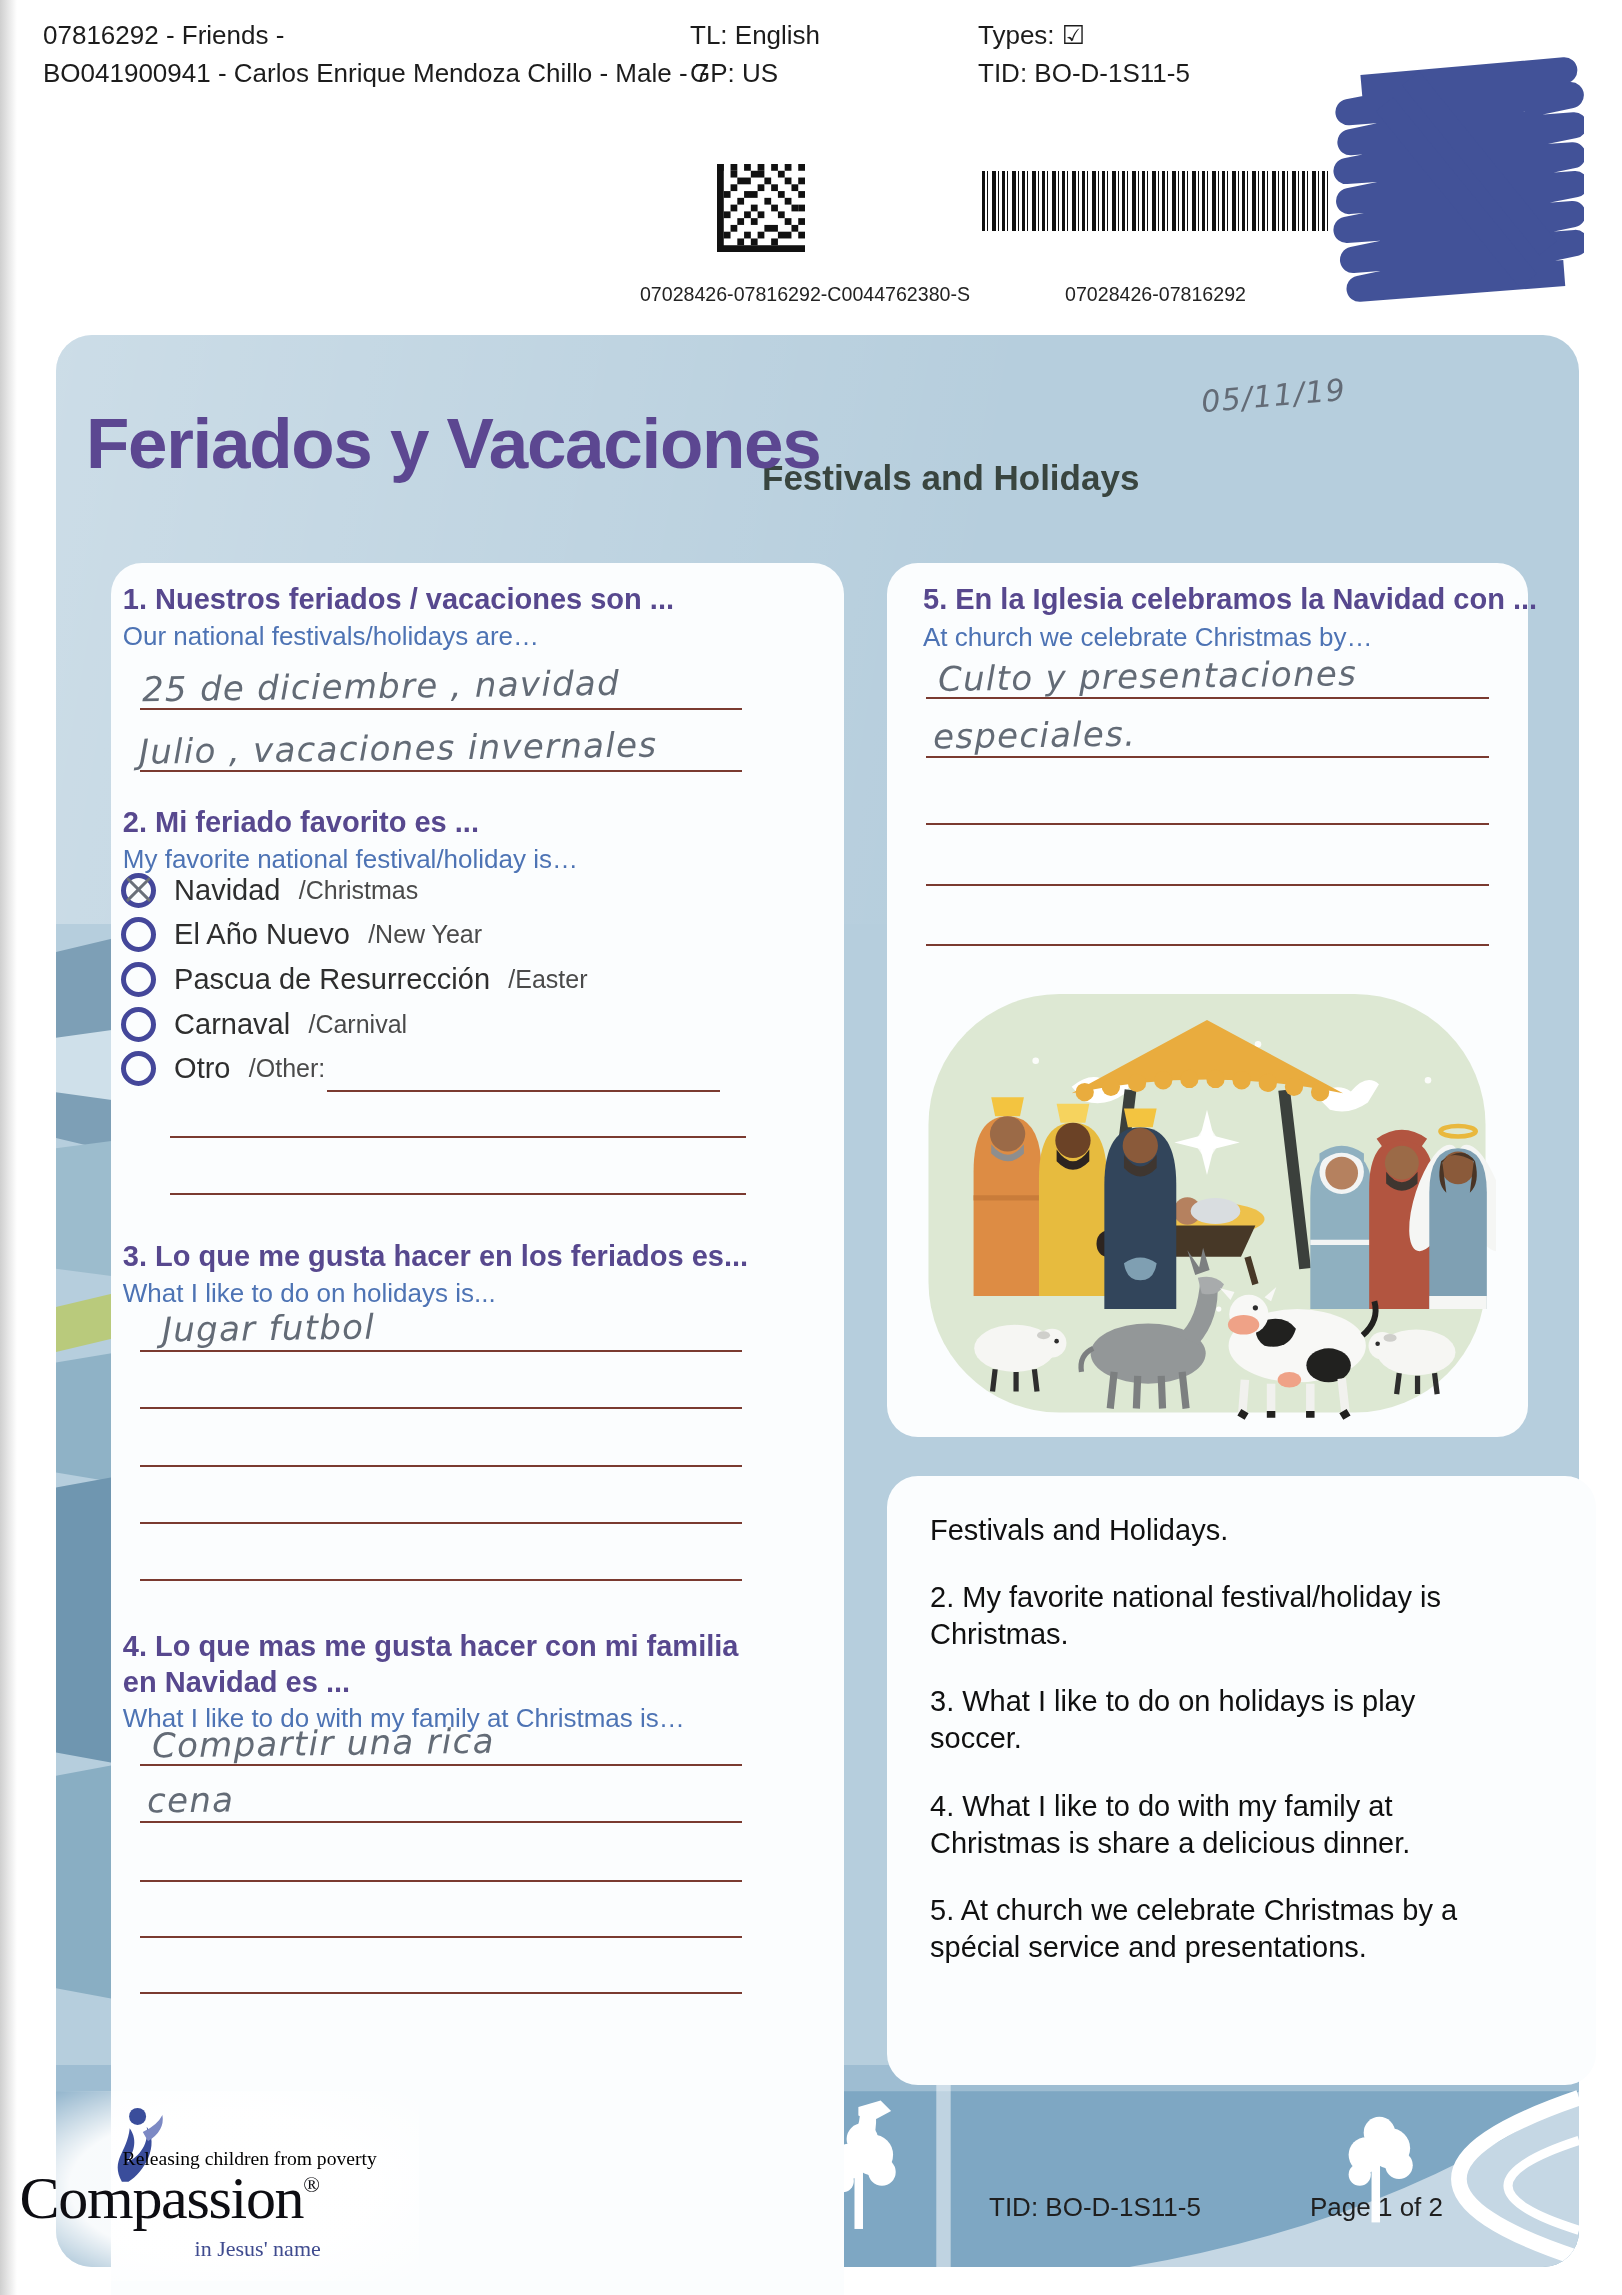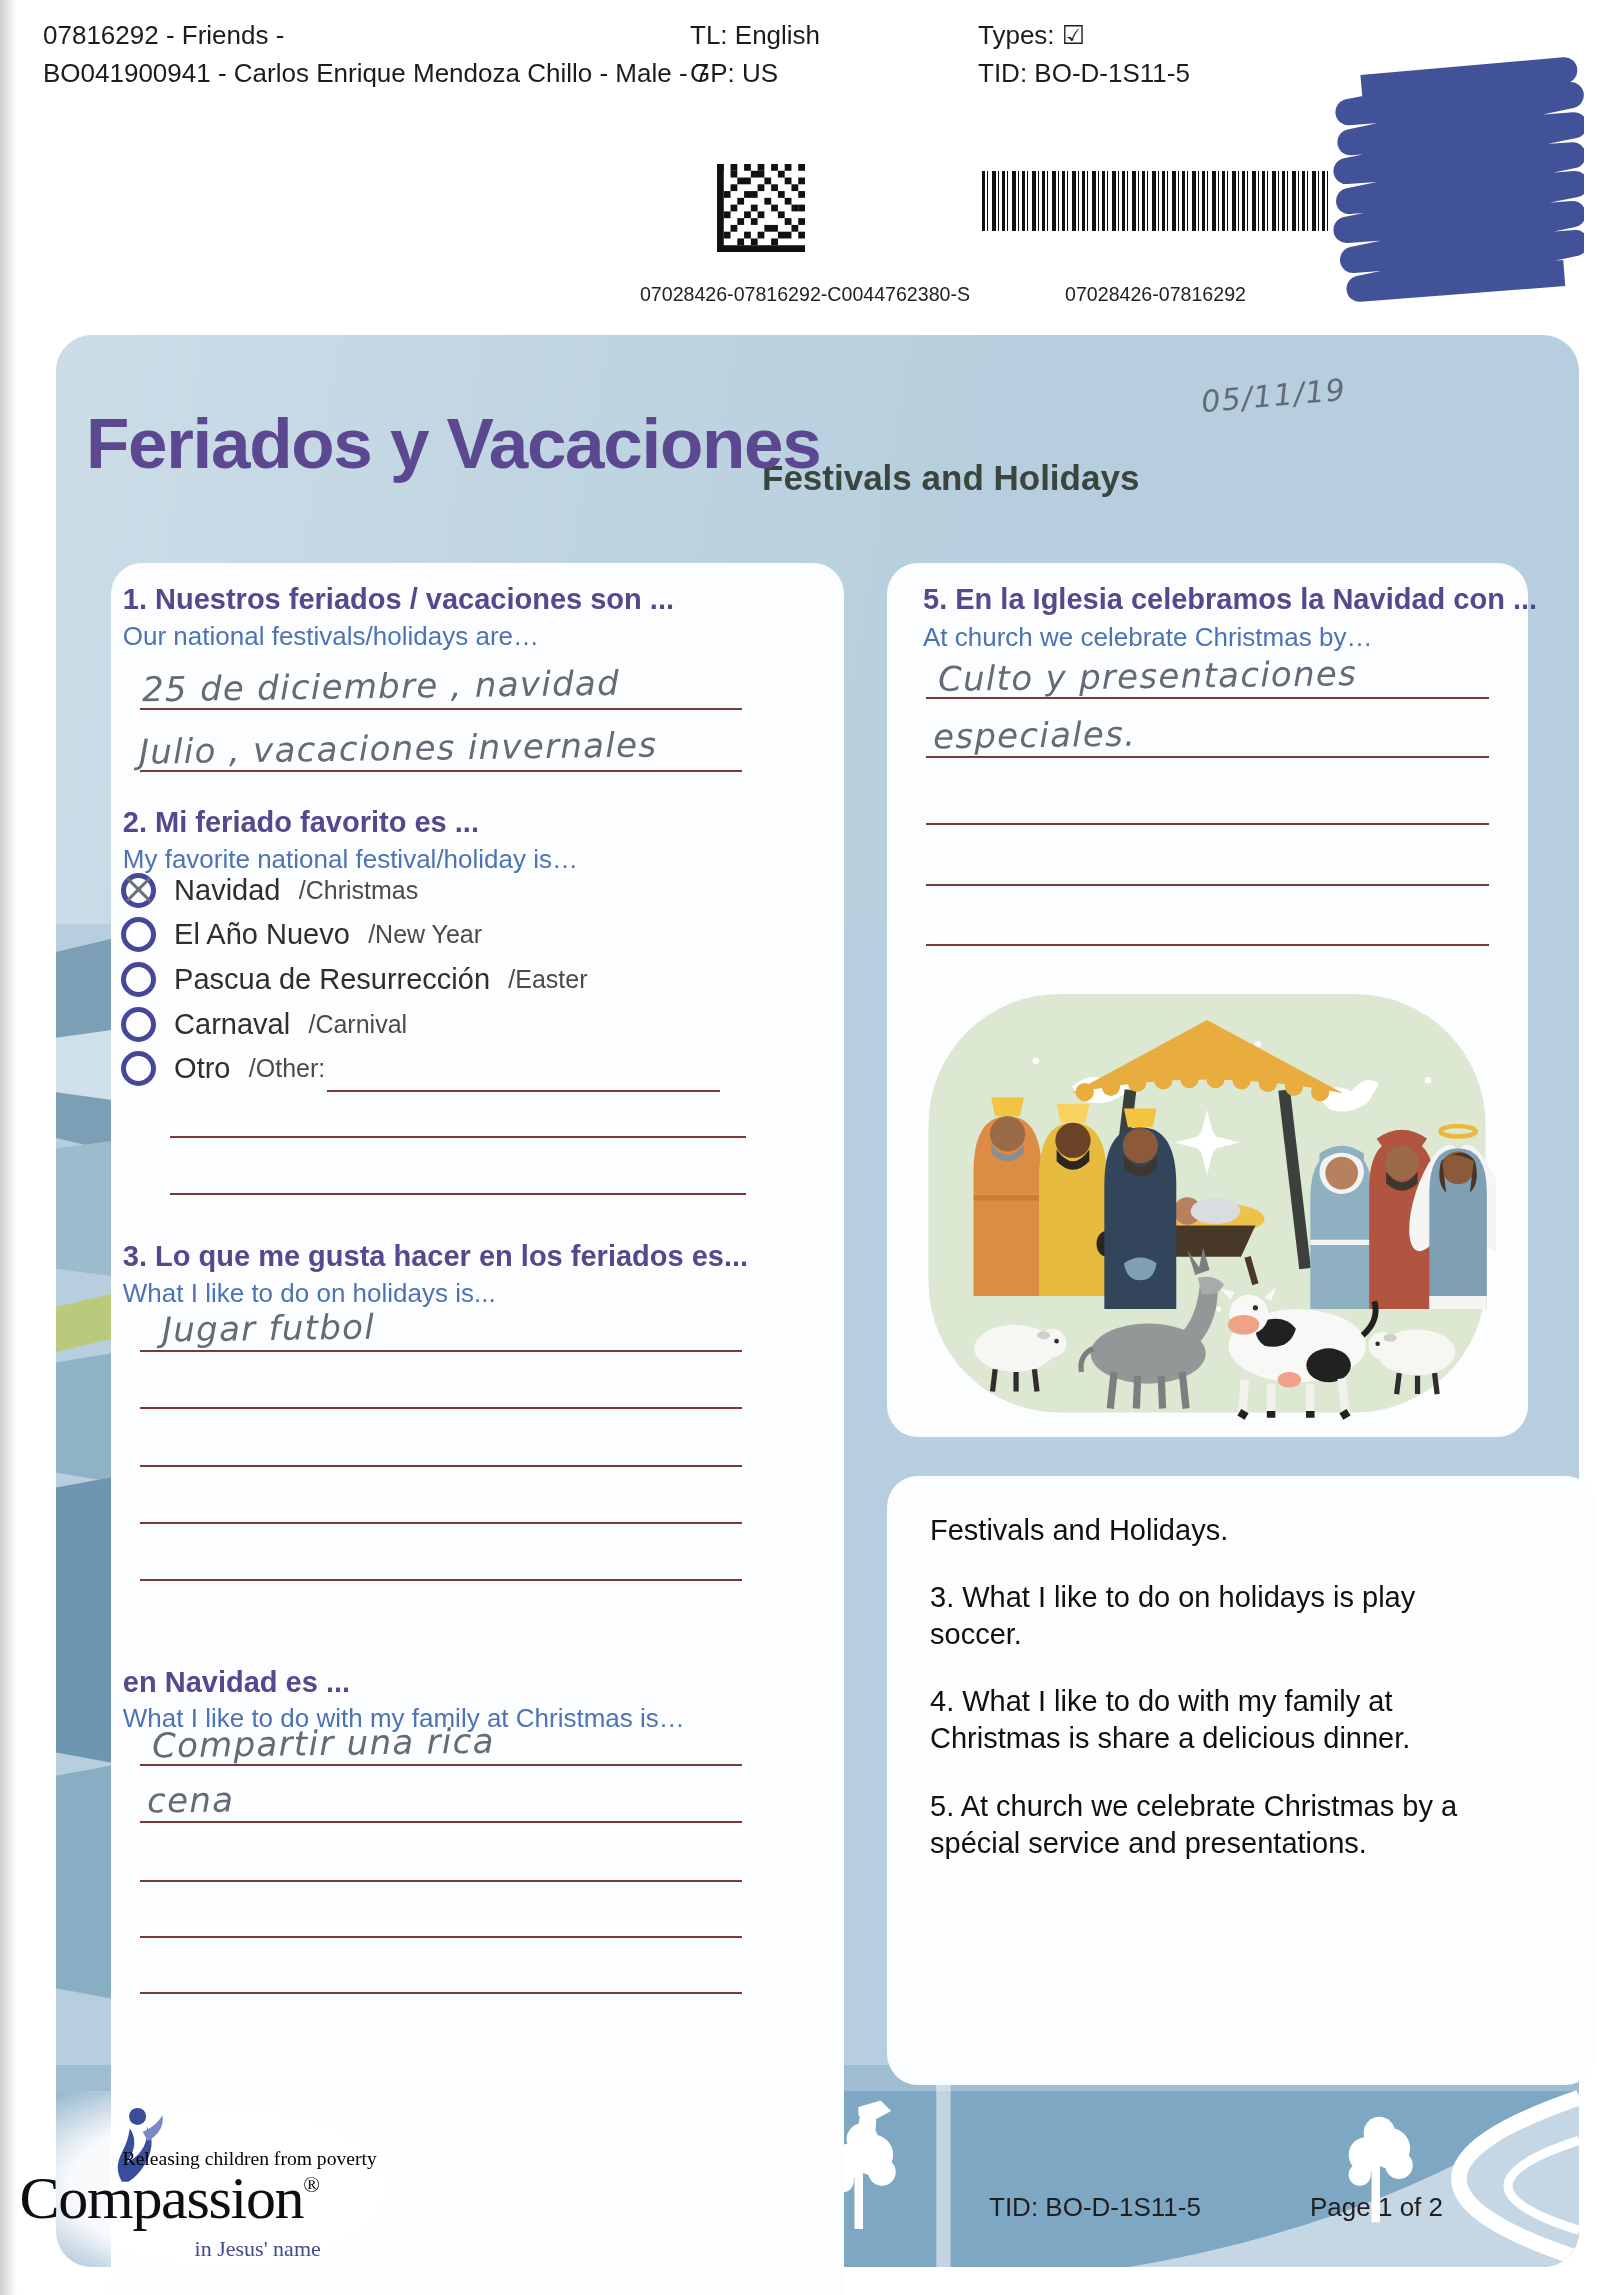--- a/index.html
+++ b/index.html
@@ -232,20 +232,21 @@
 
     <div class="abs q-es" style="left:11.8px;top:677px;">3. Lo que me gusta hacer en los feriados es...</div>
     <div class="abs q-en" style="left:11.8px;top:715px;">What I like to do on holidays is...</div>
     <div class="abs hand" style="left:51px;top:745px;">Jugar futbol</div>
     <div class="abs aline" style="left:29.4px;top:787px;width:602px;"></div>
     <div class="abs aline" style="left:29.4px;top:844px;width:602px;"></div>
     <div class="abs aline" style="left:29.4px;top:902px;width:602px;"></div>
     <div class="abs aline" style="left:29.4px;top:959px;width:602px;"></div>
     <div class="abs aline" style="left:29.4px;top:1016px;width:602px;"></div>
 
+    <div class="abs q-es" style="left:11.8px;top:1067px;">4. Lo que mas me gusta hacer con mi familia</div>
     <div class="abs q-es" style="left:11.8px;top:1103px;">en Navidad es ...</div>
     <div class="abs q-en" style="left:11.8px;top:1140px;">What I like to do with my family at Christmas is…</div>
     <div class="abs hand" style="left:41px;top:1160px;">Compartir una rica</div>
     <div class="abs aline" style="left:29.4px;top:1201px;width:602px;"></div>
     <div class="abs hand" style="left:36px;top:1217px;">cena</div>
     <div class="abs aline" style="left:29.4px;top:1258px;width:602px;"></div>
     <div class="abs aline" style="left:29.4px;top:1317px;width:602px;"></div>
     <div class="abs aline" style="left:29.4px;top:1373px;width:602px;"></div>
     <div class="abs aline" style="left:29.4px;top:1429px;width:602px;"></div>
   </div>
@@ -389,20 +390,21 @@
         <circle cx="703" cy="553" r="3.5" fill="#2d2d2d"></circle>
         <ellipse cx="722" cy="544" rx="10" ry="6" fill="#cfcfcb"></ellipse>
         <path d="M736,598 L732,630 M764,602 L764,630 M790,598 L794,630" stroke="#2d2d2d" stroke-width="8"></path>
       </g>
     </svg>
   </div>
 
   <div class="abs card" style="left:887px;top:1476px;width:709px;height:609px;">
     <div class="abs translation" style="left:43px;top:36px;width:556px;">
       <p>Festivals and Holidays.</p>
+      <p>2. My favorite national festival/holiday is Christmas.</p>
       <p>3. What I like to do on holidays is play soccer.</p>
       <p>4. What I like to do with my family at Christmas is share a delicious dinner.</p>
       <p>5. At church we celebrate Christmas by a spécial service and presentations.</p>
     </div>
   </div>
 
   <div class="abs logo-wash" style="left:26px;top:2091px;width:393px;height:190px;"></div>
   <div class="abs" style="left:19.6px;top:2120px;width:406px;height:164px;">
     <svg class="abs" style="left:77px;top:-18.3px;" width="72" height="85" viewBox="0 0 110 130">
       <path d="M38,122 C20,88 46,78 50,40 C64,60 54,80 46,92 C66,84 80,62 76,38 C96,66 72,108 48,122 Z" fill="#3a4d9b"></path>

